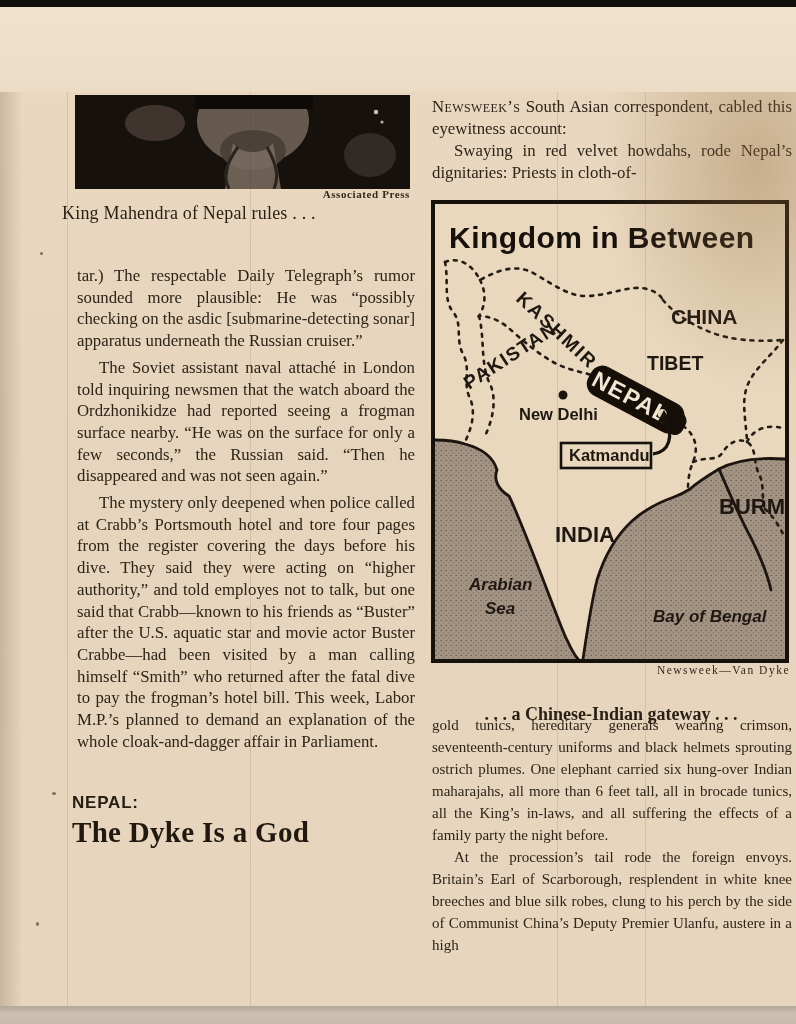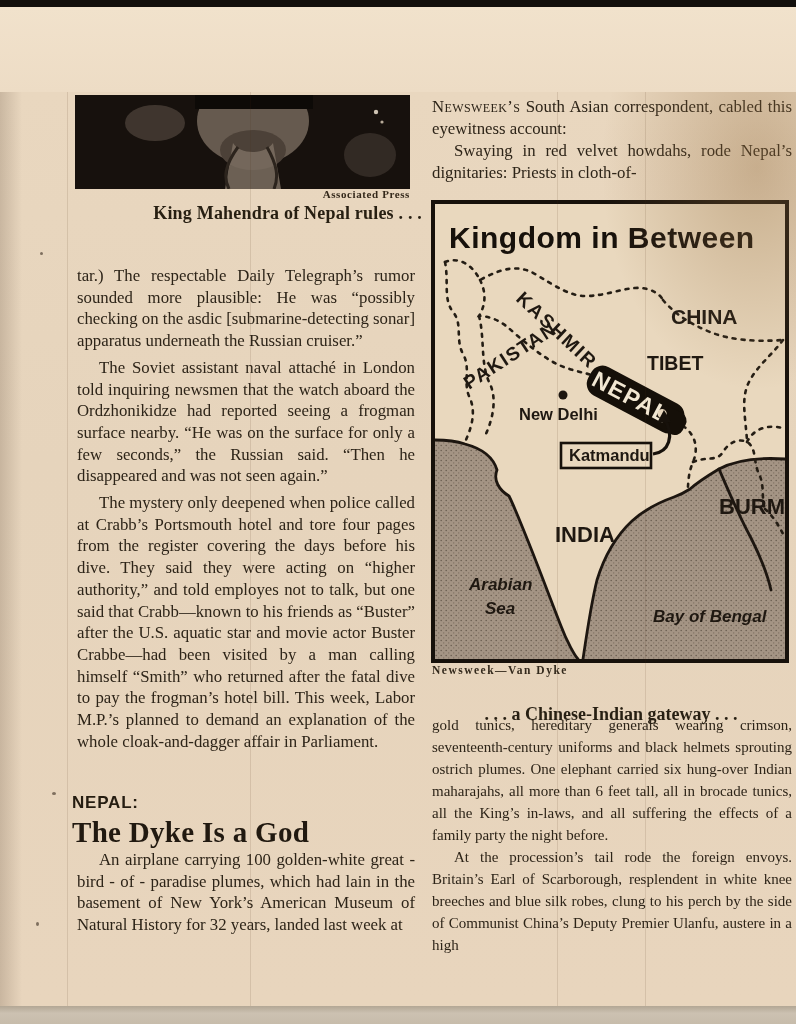--- a/index.html
+++ b/index.html
@@ -16,40 +16,40 @@
     background:radial-gradient(ellipse at 80% 25%, rgba(146,108,62,.38), rgba(146,108,62,0) 70%);z-index:3;}
   .edge-shade{position:absolute;left:0;top:0;width:22px;height:914px;pointer-events:none;
     background:linear-gradient(90deg, rgba(60,40,25,.18), rgba(60,40,25,0));z-index:3;}
   .fold{position:absolute;top:0;height:914px;width:1px;background:rgba(70,45,20,.12);z-index:4;pointer-events:none;}
   .bottomstrip{position:absolute;left:0;top:1006px;width:796px;height:18px;z-index:6;
     background:linear-gradient(180deg,#b3a795,#ccc1b1 40%,#c7bcab);}
   
   .photo{position:absolute;left:75px;top:3px;width:335px;height:94px;background:#17110d;}
   .photo-credit{position:absolute;left:75px;top:96px;width:335px;text-align:right;
     font-size:11px;font-weight:bold;color:#34291b;letter-spacing:.6px;}
-  .photo-caption{position:absolute;left:82px;top:111px;width:340px;text-align:right;
-    font-size:18px;font-weight:bold;color:#2720143;color:#271f12;letter-spacing:.2px;}
+  .photo-caption{position:absolute;left:62px;top:111px;width:340px;text-align:left;
+    font-size:18px;font-weight:normal;color:#2720143;color:#271f12;letter-spacing:.2px;}
   .lcol{position:absolute;left:72px;top:168px;width:348px;color:#2d2418;
     font-size:16.8px;line-height:21.7px;text-align:justify;}
   .lcol p{margin:5px;}
   .lcol p.ind{text-indent:22px;}
   .kicker{margin-top:40px;font-family:"Liberation Sans",sans-serif;
     font-size:17px;font-weight:bold;letter-spacing:.8px;color:#251d11;}
   .headline{margin-top:8px;font-size:29px;font-weight:bold;color:#211910;letter-spacing:.3px;}
   .lead{margin-top:12px;}
   
   .rcol-top{position:absolute;left:432px;top:4px;width:360px;color:#2d2418;
     font-size:16.8px;line-height:22px;text-align:justify;}
   .rcol-top p{margin:0;}
   .rcol-top p.ind{text-indent:22px;}
   .sc{font-variant:small-caps;letter-spacing:.4px;}
   .mapbox{position:absolute;left:431px;top:108px;width:350px;height:455px;
     border:4px solid #17110b;background:#e9d8be;}
-  .map-credit{position:absolute;left:432px;top:572px;width:358px;
-    font-size:11.5px;font-weight:bold;letter-spacing:1.5px;color:#33291c;}
+  .map-credit{position:absolute;left:432px;top:572px;width:358px;text-align:right;
+    font-size:11.5px;font-weight:normal;letter-spacing:1.5px;color:#33291c;}
   .map-caption{position:absolute;left:432px;top:612px;width:358px;text-align:center;
     font-size:18px;font-weight:bold;color:#271f12;}
   .rcol-bot{position:absolute;left:432px;top:622px;width:360px;color:#2d2418;
     font-size:15px;line-height:22px;text-align:justify;}
   .rcol-bot p{margin:0;}
   .rcol-bot p.ind{text-indent:22px;}
   .speck{position:absolute;border-radius:50%;background:rgba(40,28,16,.55);z-index:3;}
 </style>
 </head>
 <body>
@@ -78,21 +78,20 @@
     </div>
     <div class="photo-credit">Associated Press</div>
     <div class="photo-caption">King Mahendra of Nepal rules . . .</div>
 
     <div class="lcol">
       <p>tar.) The respectable Daily Telegraph’s rumor sounded more plausible: He was “possibly checking on the asdic [submarine-detecting sonar] apparatus underneath the Russian cruiser.”</p>
       <p class="ind">The Soviet assistant naval attaché in London told inquiring newsmen that the watch aboard the Ordzhonikidze had reported seeing a frogman surface nearby. “He was on the surface for only a few seconds,” the Russian said. “Then he disappeared and was not seen again.”</p>
       <p class="ind">The mystery only deepened when police called at Crabb’s Portsmouth hotel and tore four pages from the register covering the days before his dive. They said they were acting on “higher authority,” and told employes not to talk, but one said that Crabb—known to his friends as “Buster” after the U.S. aquatic star and movie actor Buster Crabbe—had been visited by a man calling himself “Smith” who returned after the fatal dive to pay the frogman’s hotel bill. This week, Labor M.P.’s planned to demand an explanation of the whole cloak-and-dagger affair in Parliament.</p>
       <div class="kicker">NEPAL:</div>
       <div class="headline">The Dyke Is a God</div>
-      <p class="ind lead">An airplane carrying 100 golden-white great - bird - of - paradise plumes, which had lain in the basement of New York’s American Museum of Natural History for 32 years, landed last week at</p>
     </div>
 
     <div class="rcol-top">
       <p><span class="sc">Newsweek’s</span><span> South Asian correspondent, cabled this eyewitness account:</span></p>
       <p class="ind">Swaying in red velvet howdahs, rode Nepal’s dignitaries: Priests in cloth-of-</p>
     </div>
 
     <div class="mapbox">
       <svg width="350" height="455" viewBox="0 0 350 455">
         <defs>

